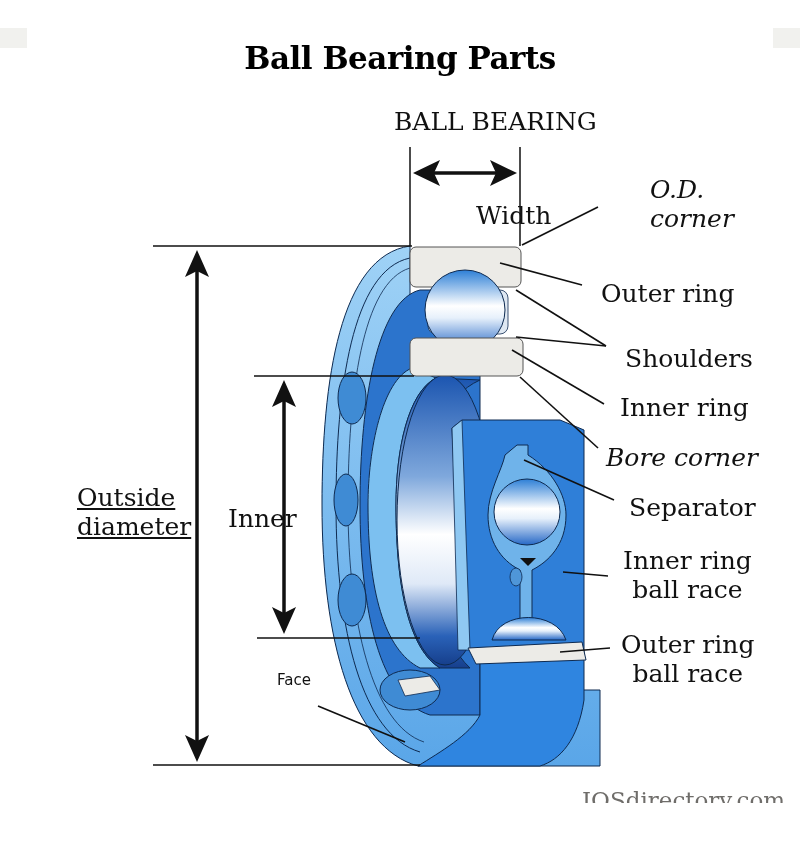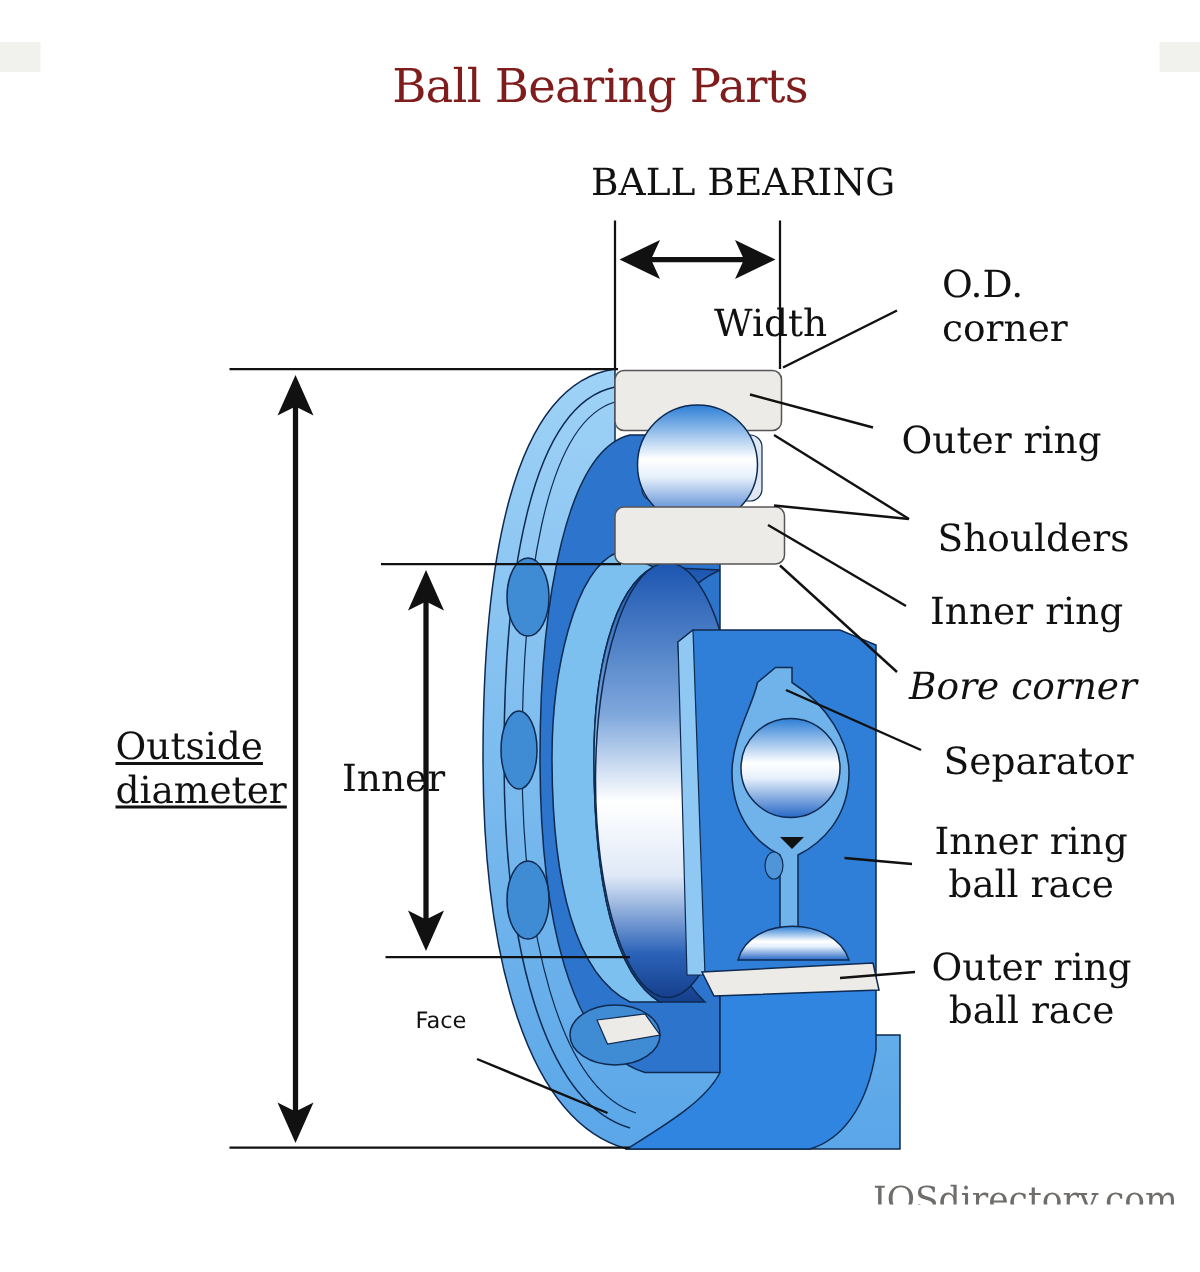--- a/index.html
+++ b/index.html
@@ -1,18 +1,18 @@
 <!DOCTYPE html>
 <html><head>
 <meta charset="utf-8">
 <style>
   html,body{margin:0;padding:0;background:#ffffff;}
   body{width:800px;height:848px;position:relative;overflow:hidden;font-family:"DejaVu Serif","Liberation Serif",serif;}
   .corner-tab{position:absolute;top:28px;width:27px;height:20px;background:#f1f1ee;}
-  #title{position:absolute;top:40px;left:0;width:800px;text-align:center;font-family:"DejaVu Serif",serif;font-weight:normal;font-size:31px;color:#7f1d1d;letter-spacing:-0.5px;}
+  #title{position:absolute;top:40px;left:0;width:800px;text-align:center;font-family:"DejaVu Serif",serif;font-weight:bold;font-size:31px;color:#000000;letter-spacing:-0.5px;}
   .lbl{position:absolute;font-family:"DejaVu Serif",serif;font-size:25px;color:#111;line-height:29px;white-space:nowrap;}
   .lbl.c{text-align:center;}
   #face-label{font-family:"DejaVu Sans",sans-serif;font-size:15px;}
   #watermark{position:absolute;left:538px;top:783px;height:20px;overflow:hidden;font-family:"DejaVu Serif",serif;font-size:23px;color:#6f6d6a;line-height:34px;margin-left:44px;}
   svg#diagram{position:absolute;left:0;top:0;}
 </style>
 </head>
 <body>
 
 <div class="corner-tab" style="left:0;"></div>
@@ -118,21 +118,21 @@
 
 <div class="lbl c" style="left:394px;top:107px;">BALL BEARING</div>
 <div class="lbl" style="left:436px;top:201px;margin-left:40px;">Width</div>
 
 <div class="lbl" style="left:77px;top:483px;text-decoration:underline;">
   <div>Outside</div>
   <div>diameter</div>
 </div>
 <div class="lbl" style="left:228px;top:504px;">Inner</div>
 
-<div class="lbl" style="left:628px;top:175px;">
+<div class="lbl" style="left:650px;top:175px;font-style:italic;">
   <div>O.D.</div>
   <div>corner</div>
 </div>
 <div class="lbl" style="left:601px;top:279px;">Outer ring</div>
 <div class="lbl" style="left:625px;top:344px;">Shoulders</div>
 <div class="lbl" style="left:620px;top:393px;">Inner ring</div>
 <div class="lbl" style="left:606px;top:443px;font-style:italic;">Bore corner</div>
 <div class="lbl" style="left:629px;top:493px;">Separator</div>
 <div class="lbl c" style="left:623px;top:546px;">
   <div>Inner ring</div>

